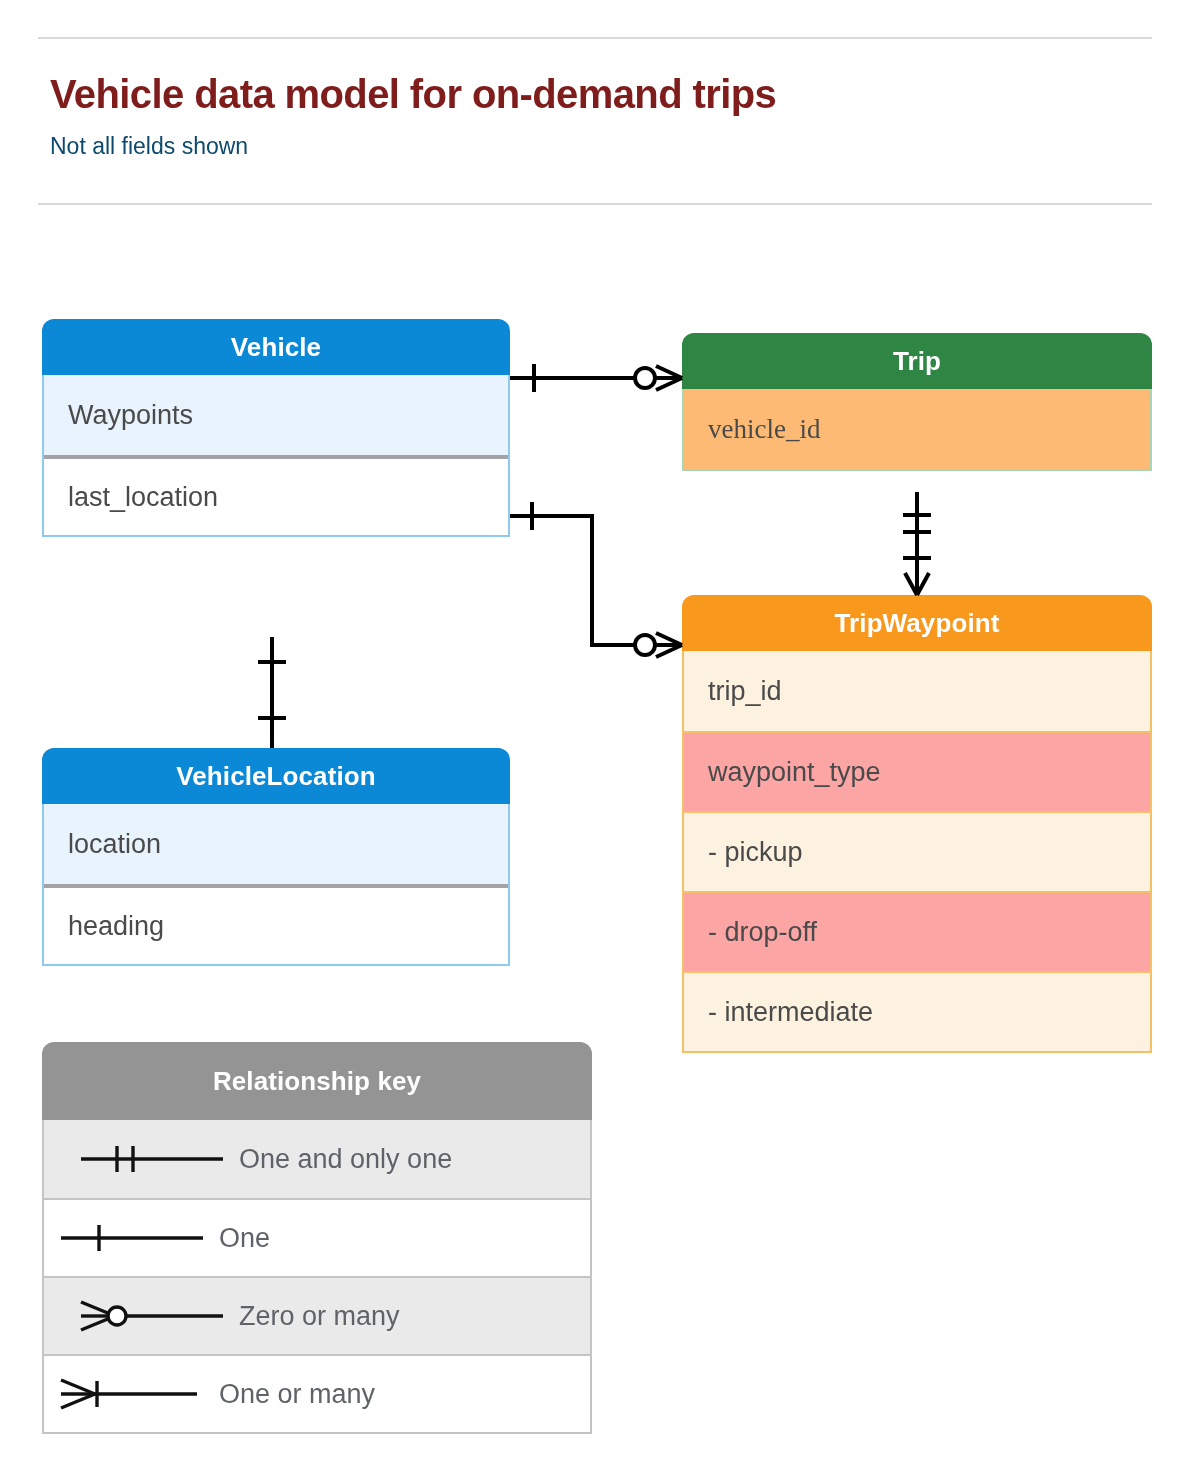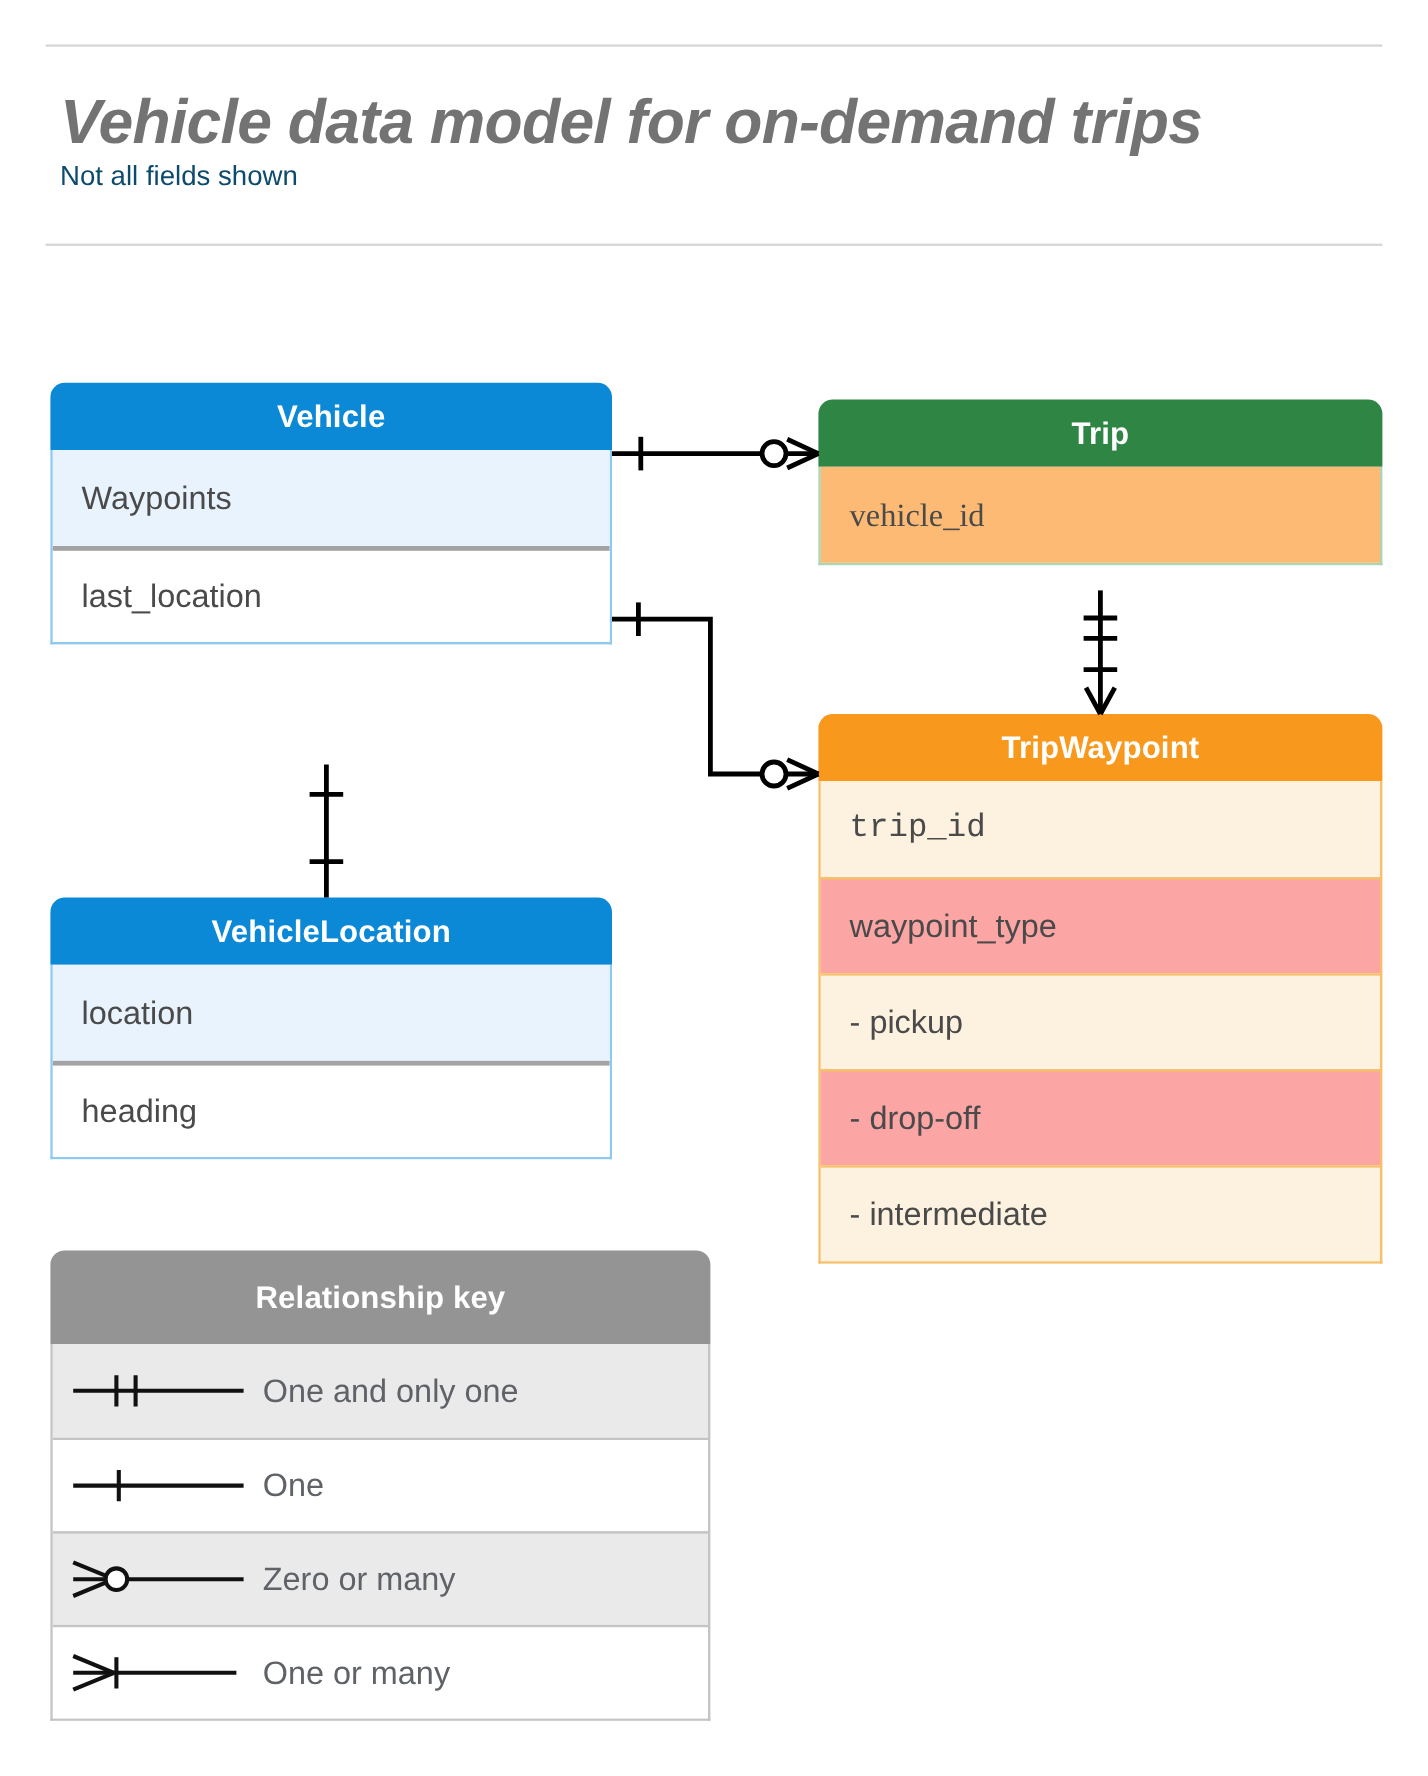--- a/index.html
+++ b/index.html
@@ -23,26 +23,25 @@
     height: 2px;
     background: #d8d8d8;
   }
   #rule-top  { top: 37px; }
   #rule-bot  { top: 203px; }
 
   #page-title {
     position: absolute;
     left: 50px;
     top: 72px;
-    font-size: 52px;
+    font-size: 40px;
     font-weight: bold;
-    color: #737373;
+    color: #7f1d1d;
     letter-spacing: -0.6px;
     white-space: nowrap;
-    font-style: italic;
   }
   #page-subtitle {
     position: absolute;
     left: 50px;
     top: 133px;
     font-size: 23px;
     color: #0c4a6e;
     white-space: nowrap;
   }
 
@@ -89,30 +88,30 @@
   .e-green .entity-header { background: #2e8544; }
   .e-green .entity-rows   { border-color: #a9d5b3; }
   .e-green .entity-row    { border-top: 2px solid #a9d5b3; }
   .e-green .entity-row:first-child { border-top: none; }
   .e-green .row-alt  { background: #fdba74; font-family: Liberation Serif, serif; }
 
   
   .e-orange .entity-header { background: #f8981d; }
   .e-orange .entity-rows   { border-color: #f6c069; }
   .e-orange .entity-row    { border-top: 2px solid #f6c069; }
-  .e-orange .entity-row:first-child { border-top: none; font-family: Liberation Mono, monospace; }
+  .e-orange .entity-row:first-child { border-top: none; }
   .e-orange .row-alt  { background: #fdf2e0; }
   .e-orange .row-plain{ background: #fca5a5; }
 
   
   .e-grey .entity-header { background: #949494; }
   .e-grey .entity-rows   { border-color: #c4c4c4; }
   .e-grey .entity-row    { border-top: 2px solid #c4c4c4; }
   .e-grey .entity-row:first-child { border-top: none; }
-  .e-grey .row-alt  { background: #eaeaea; }
+  .e-grey .row-alt  { background: #eaeaea; padding-left: 20px; }
   .e-grey .row-plain{ background: #ffffff; }
 
   
   #entity-vehicle          { left: 42px;  top: 319px; width: 468px; }
   #entity-vehiclelocation  { left: 42px;  top: 748px; width: 468px; }
   #entity-trip             { left: 682px; top: 333px; width: 470px; }
   #entity-tripwaypoint     { left: 682px; top: 595px; width: 470px; }
   #legend-box              { left: 42px;  top: 1042px; width: 550px; }
 
   

